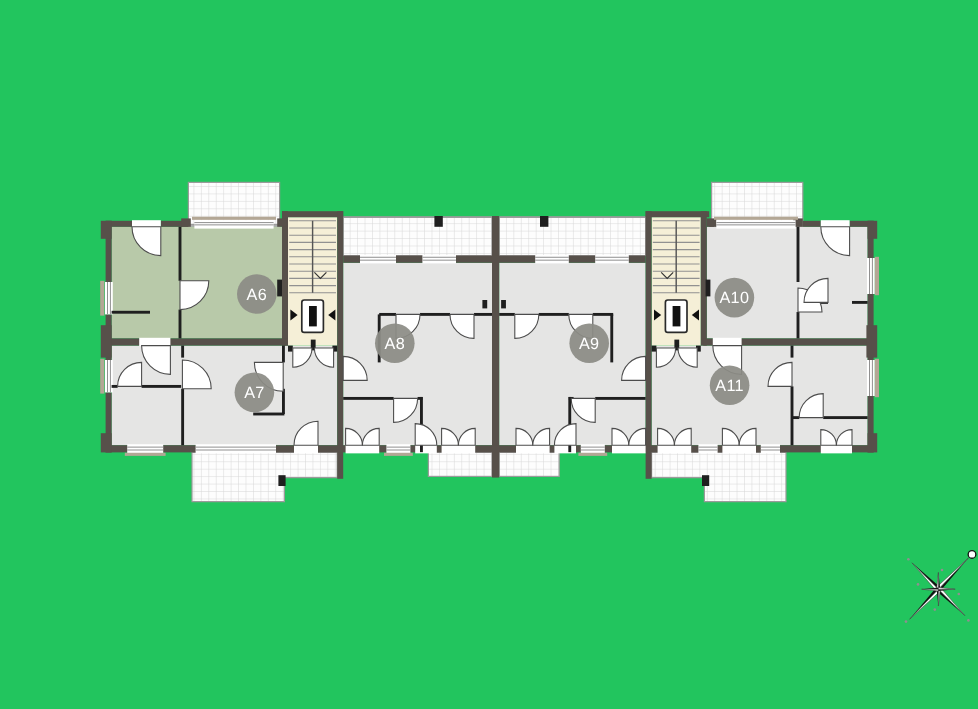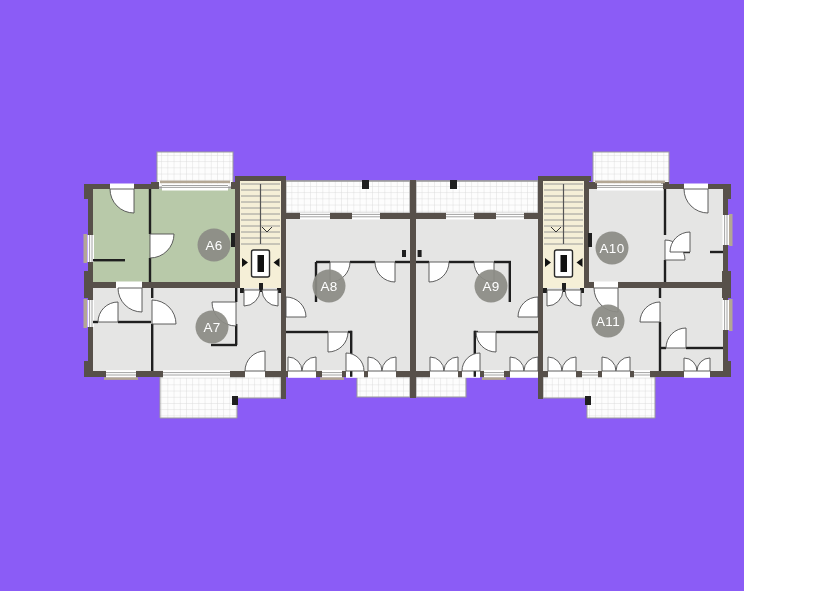--- a/index.html
+++ b/index.html
@@ -1,16 +1,16 @@
 <!DOCTYPE html>
 <html><head>
 <meta charset="utf-8">
 <style>
   html,body{margin:0;padding:0;background:#ffffff;}
-  .canvas{position:relative;width:744px;height:591px;background:#8b5cf6;overflow:hidden;
+  .canvas{position:relative;width:815px;height:591px;background:#22c55e;overflow:hidden;
           font-family:"Liberation Sans",sans-serif;}
   svg{position:absolute;left:0;top:0;}
   text.unit-label-text{font-family:"Liberation Sans",sans-serif;font-size:13.5px;fill:#ffffff;letter-spacing:.3px;}
 </style>
 </head>
 <body>
 
 <div class="canvas">
 <svg width="815" height="591" viewBox="0 0 815 591">
   <defs>

